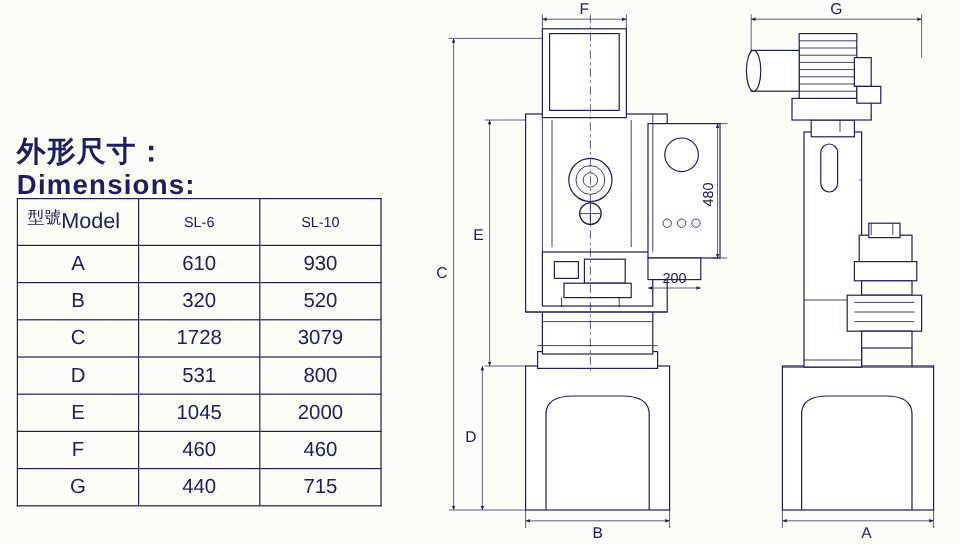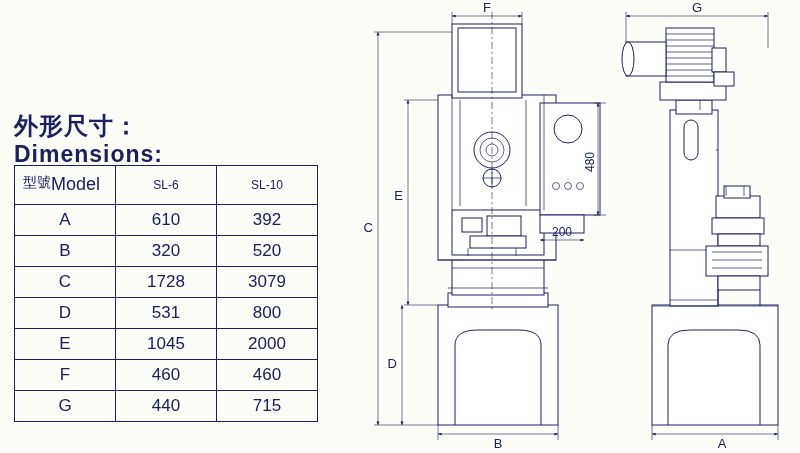--- a/index.html
+++ b/index.html
@@ -79,21 +79,21 @@
           </div>
         </th>
         <th class="c-val mh">SL-6</th>
         <th class="c-val mh">SL-10</th>
       </tr>
     </thead>
     <tbody>
       <tr>
         <td class="c-label">A</td>
         <td class="c-val">610</td>
-        <td class="c-val">392</td>
+        <td class="c-val">930</td>
       </tr>
       <tr>
         <td class="c-label">B</td>
         <td class="c-val">320</td>
         <td class="c-val">520</td>
       </tr>
       <tr>
         <td class="c-label">C</td>
         <td class="c-val">1728</td>
         <td class="c-val">3079</td>

